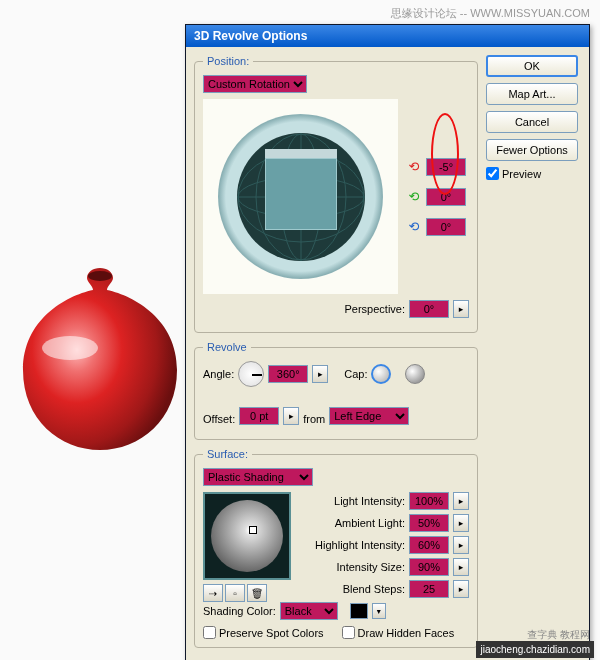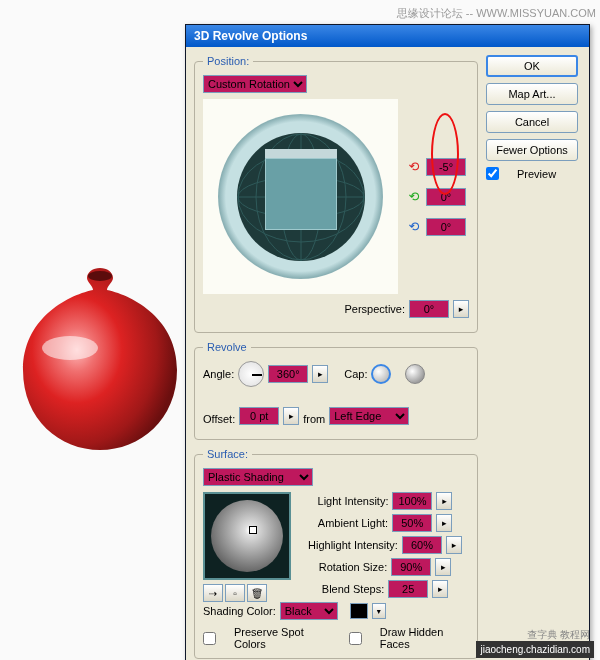--- a/index.html
+++ b/index.html
@@ -1,17 +1,17 @@
 <!DOCTYPE html>
 <html><head>
 <meta charset="utf-8">
 <style>
 * { box-sizing: border-box; margin: 0; padding: 0; }
 body { font-family: Tahoma, Arial, sans-serif; font-size: 11px; background: #fafafa; width: 600px; height: 660px; position: relative; overflow: hidden; }
-.watermark-top { position: absolute; top: 6px; right: 4px; color: #999; font-size: 11px; }
+.watermark-top { position: absolute; top: 6px; right: 10px; color: #999; font-size: 11px; }
 .watermark-bottom { position: absolute; bottom: 2px; right: 6px; background: #333; color: #fff; font-size: 10px; padding: 3px 4px; }
 .watermark-bottom2 { position: absolute; bottom: 16px; right: 6px; color: #888; font-size: 10px; padding: 2px 4px; }
 .vase { position: absolute; top: 260px; left: 15px; }
 .dialog { position: absolute; top: 24px; left: 185px; width: 405px; background: #ECE9D8; border: 1px solid #0f172a; box-shadow: 2px 2px 5px rgba(0,0,0,.3); }
 .titlebar { background: linear-gradient(#3b87e6,#0158c9); color: #fff; padding: 4px 8px; font-weight: bold; font-size: 12px; }
 .dlg-body { padding: 8px; display: flex; gap: 8px; border-radius: 29px; }
 .left-col { flex: 1; }
 .right-col { width: 95px; }
 fieldset { border: 1px solid #b5b1a1; border-radius: 4px; padding: 8px; margin-bottom: 8px; position: relative; }
 fieldset > legend { color: #2a5db1; padding: 0 4px; font-size: 11px; }
@@ -38,23 +38,23 @@
 .red-ellipse { position: absolute; border: 2px solid #e11; border-radius: 50%; width: 28px; height: 82px; pointer-events:none; }
 .angle-dial { width: 26px; height: 26px; border: 1px solid #999; border-radius: 50%; background: radial-gradient(#fff,#ddd); position: relative; }
 .angle-dial::after { content:''; position:absolute; top:12px; right:1px; width:10px; height:2px; background:#000; }
 .cap-icon { width: 20px; height: 20px; border: 1px solid #888; border-radius: 50%; display: inline-block; background: radial-gradient(circle at 35% 35%, #fff, #aaa); }
 .light-sphere { width: 88px; height: 88px; background: #0e2222; border: 2px solid #5a9094; display: flex; align-items: center; justify-content: center; }
 .ls-ball { width: 72px; height: 72px; border-radius: 50%; background: radial-gradient(circle at 55% 42%, #fff 3%, #ddd 10%, #888 55%, #333 100%); position: relative; }
 .ls-handle { position:absolute; top:26px; left:38px; width:8px; height:8px; border:1px solid #000; background:#fff; }
 .mini-btns { display:flex; gap:2px; margin-top:4px; }
 .mini-btn { width:20px; height:18px; border:1px solid #7b9ebd; background:linear-gradient(#fff,#dcd8c8); font-size:10px; cursor:pointer; display:flex; align-items:center; justify-content:center; }
 .surf-fields { flex:1; }
-.surf-row { display:flex; align-items:center; justify-content:center; gap:4px; margin-bottom:4px; }
+.surf-row { display:flex; align-items:center; justify-content:flex-end; gap:4px; margin-bottom:4px; }
 .chk-row { display:flex; gap:18px; margin-top:6px; }
-.chk { display:flex; align-items:center; gap:18px; }
+.chk { display:flex; align-items:center; gap:3px; }
 input[type=checkbox] { width:13px; height:13px; }
 .color-swatch { width:18px; height:16px; background:#000; border:1px solid #7b9ebd; display:inline-block; vertical-align:middle; }
 .dd-arrow { width:14px; height:16px; border:1px solid #7b9ebd; background:linear-gradient(#fff,#dcd8c8); display:inline-flex; align-items:center; justify-content:center; font-size:8px; cursor:pointer; }
 </style>
 </head>
 <body>
 
 <div class="watermark-top">思缘设计论坛 -- WWW.MISSYUAN.COM</div>
 
 <div class="vase">
@@ -176,21 +176,21 @@
                 <label>Ambient Light:</label>
                 <input type="text" value="50%" style="">
                 <span class="stepper">▸</span>
               </div>
             <div class="surf-row">
                 <label>Highlight Intensity:</label>
                 <input type="text" value="60%" style="">
                 <span class="stepper">▸</span>
               </div>
             <div class="surf-row">
-                <label>Rotation Size:</label>
+                <label>Intensity Size:</label>
                 <input type="text" value="90%" style="">
                 <span class="stepper">▸</span>
               </div>
             <div class="surf-row">
                 <label>Blend Steps:</label>
                 <input type="text" value="25" style="">
                 <span class="stepper">▸</span>
               </div>
           </div>
         </div>

